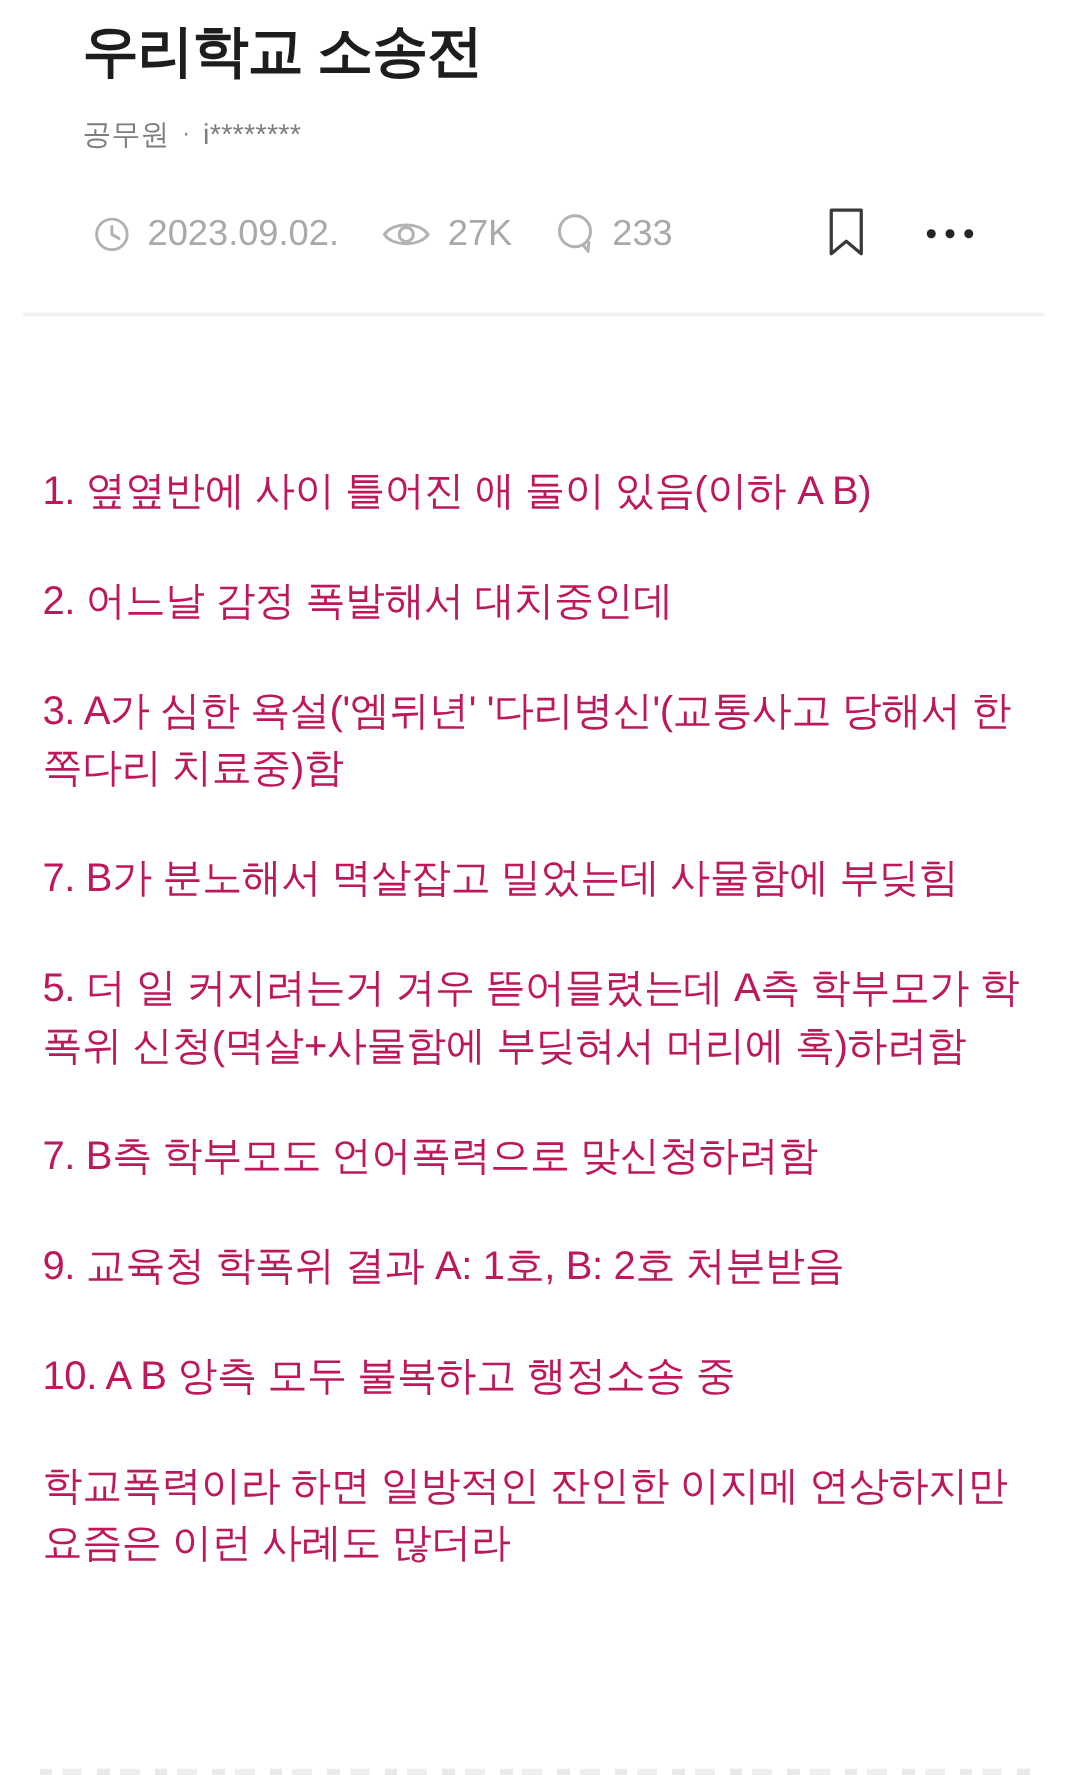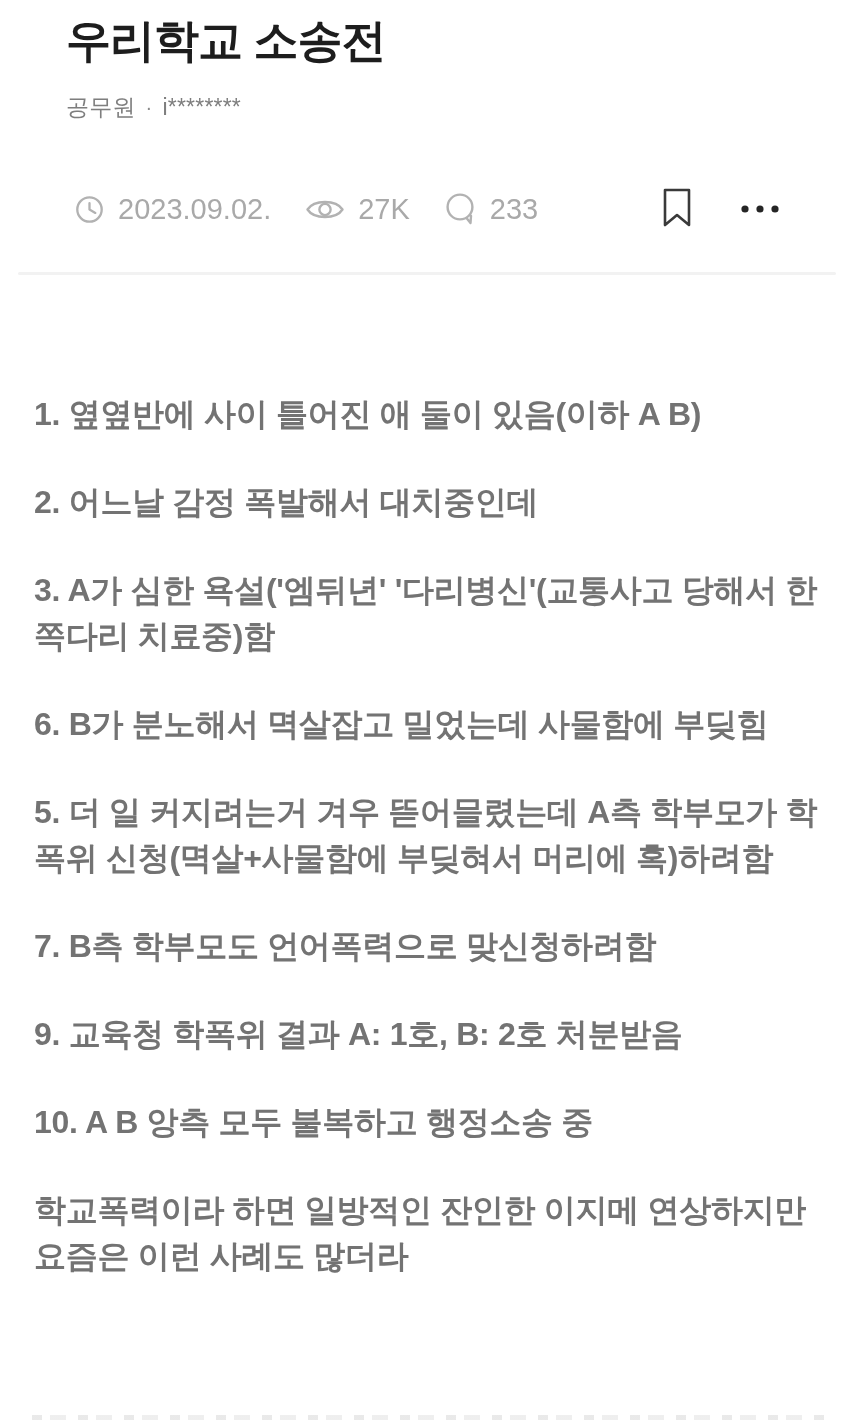--- a/index.html
+++ b/index.html
@@ -23,21 +23,21 @@
   .author-line {
     margin-top:26px;
     display:flex; align-items:center;
     font-size:23px;
     color:#7e7e7e;
     letter-spacing:0.2px;
   }
   .author-line .sep { margin:0 10px; font-size:20px; color:#8a8a8a; }
   
   .meta-row {
-    margin-top:64px;
+    margin-top:42px;
     padding-left:8px;
     display:flex; align-items:center;
     color:#a9a9a9;
     font-size:29px;
   }
   .meta-item { display:flex; align-items:center; margin-right:34px; }
   .meta-item .ico { display:flex; align-items:center; margin-right:13px; }
   .meta-item svg { stroke:#b2b2b2; fill:none; stroke-width:2.4; stroke-linecap:round; stroke-linejoin:round; }
   .meta-actions { margin-left:auto; display:flex; align-items:center; }
   .icon-btn { background:none; border:none; cursor:pointer; display:flex; align-items:center; padding:0; }
@@ -50,23 +50,22 @@
     height:3px;
     background:#f2f2f2;
     border-radius:2px;
   }
   
   .body { padding:116px 34px 0 34px; }
   .body p {
     font-size:32px;
     line-height:46px;
     letter-spacing:-0.3px;
-    color:#737373;
+    color:#be185d;
     margin-bottom:42px;
-    font-weight:bold;
   }
   
   .cutoff-line {
     position:absolute;
     left:32px; right:24px; bottom:0;
     height:5px;
     background:repeating-linear-gradient(90deg,
       #dedede 0 10px, transparent 10px 18px,
       #e6e6e6 18px 34px, transparent 34px 46px);
     opacity:.65;
@@ -139,21 +138,21 @@
 
     </div>
   </div>
 
   <div class="divider"></div>
 
   <div class="body">
     <p>1. 옆옆반에 사이 틀어진 애 둘이 있음(이하 A B)</p>
     <p>2. 어느날 감정 폭발해서 대치중인데</p>
     <p>3. A가 심한 욕설('엠뒤년' '다리병신'(교통사고 당해서 한쪽다리 치료중)함</p>
-    <p>6. B가 분노해서 멱살잡고 밀었는데 사물함에 부딪힘</p>
+    <p>7. B가 분노해서 멱살잡고 밀었는데 사물함에 부딪힘</p>
     <p>5. 더 일 커지려는거 겨우 뜯어믈렸는데 A측 학부모가 학폭위 신청(멱살+사물함에 부딪혀서 머리에 혹)하려함</p>
     <p>7. B측 학부모도 언어폭력으로 맞신청하려함</p>
     <p>9. 교육청 학폭위 결과 A: 1호, B: 2호 처분받음</p>
     <p>10. A B 앙측 모두 불복하고 행정소송 중</p>
     <p>학교폭력이라 하면 일방적인 잔인한 이지메 연상하지만 요즘은 이런 사례도 많더라</p>
   </div>
 
   <div class="cutoff-line"></div>
 
 </div>

